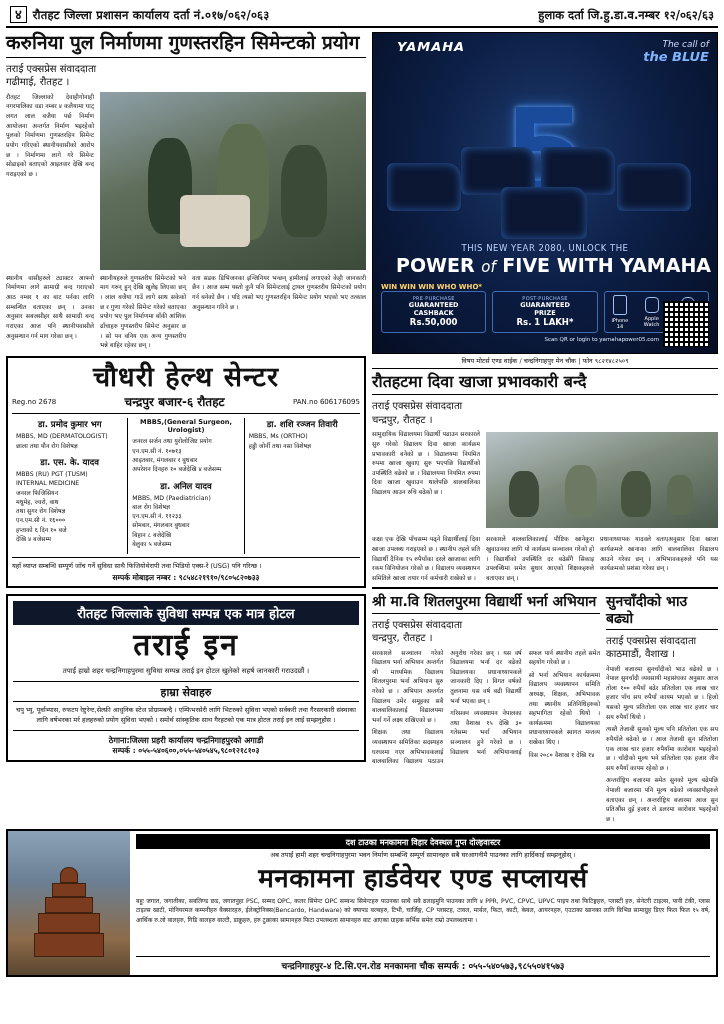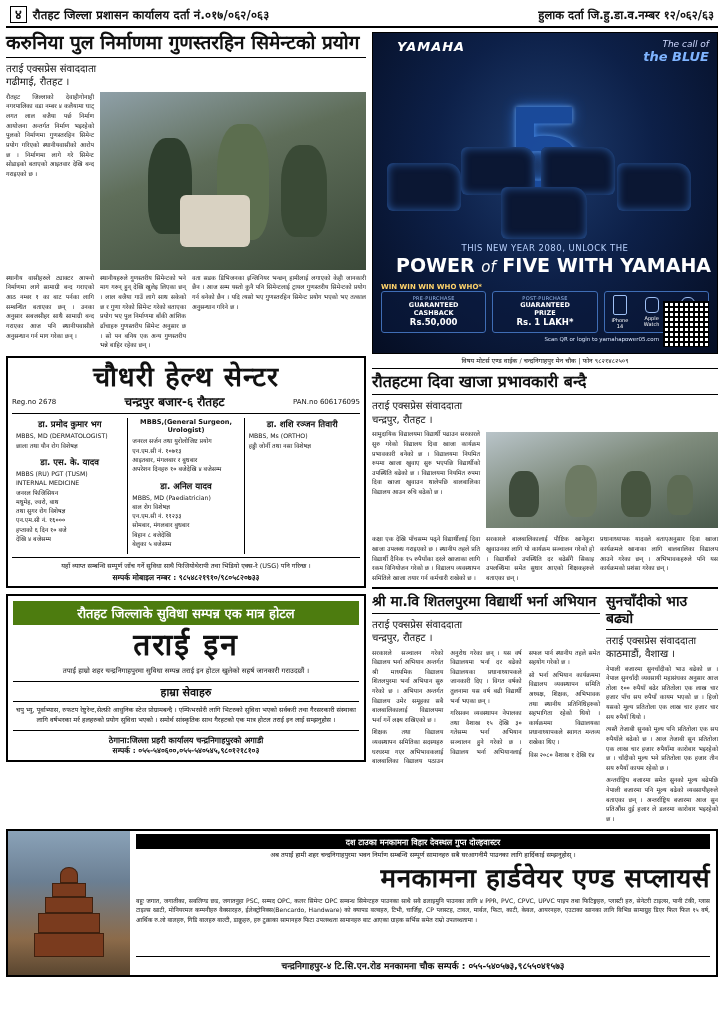--- a/index.html
+++ b/index.html
@@ -100,46 +100,46 @@
   .ad-health { border: 2px solid #000; margin-top: 6px; padding: 4px; }
   .hc-title { text-align:center; font-size: 27px; font-weight: bold; letter-spacing: 1px; line-height:1.1; }
   .hc-sub { display:flex; justify-content:space-between; align-items:center; font-size:7px; border-bottom:1px solid #000; padding-bottom:3px; margin-top:2px;}
   .hc-sub .mid { font-size: 12px; font-weight:bold; }
   .docgrid { display:flex; margin-top:4px; }
   .doccol { flex:1; padding: 0 4px; border-right:1px solid #000; }
   .doccol:last-child { border-right:none; }
   .docname { text-align:center; font-size:8.5px; font-weight:bold; margin-bottom:2px; }
   .docdeg { font-size:6.2px; line-height:1.5; }
   .docblock { margin-bottom:6px; }
-  .hc-note { font-size:6.5px; text-align:center; border-top:1px solid #000; margin-top:3px; padding-top:3px; }
+  .hc-note { font-size:6.5px; text-align:left; border-top:1px solid #000; margin-top:3px; padding-top:3px; }
   .hc-phone { font-size:7.5px; text-align:center; font-weight:bold; padding-top:2px;}
 
   
   .ad-hotel { border:2px solid #000; margin-top:6px; padding:5px; }
-  .hotel-top { background:#4d7c0f; color:#fff; text-align:center; font-size:13px; font-weight:bold; padding:3px 0; }
+  .hotel-top { background:#0f172a; color:#fff; text-align:center; font-size:13px; font-weight:bold; padding:3px 0; }
   .hotel-name { text-align:center; font-size:30px; font-weight:bold; letter-spacing:2px; line-height:1.15; margin:3px 0; }
   .hotel-line { text-align:center; font-size:7px; line-height:1.6; margin-bottom:4px; }
   .hotel-sec { text-align:center; font-size:11px; font-weight:bold; border-top:1px solid #000; border-bottom:1px solid #000; padding:2px 0; margin:3px 0; }
   .hotel-body { font-size:6.5px; line-height:1.6; text-align:center; }
   .hotel-addr { text-align:center; font-size:8px; font-weight:bold; border-top:1px solid #000; margin-top:4px; padding-top:3px; }
   .hotel-ph { text-align:center; font-size:7.5px; font-weight:bold; }
 
   
   .art { margin-bottom: 5px; }
   .art-photo { height: 96px; margin: 3px 0; }
 
   
   .ad-bottom { border:2px solid #000; margin-top:6px; display:flex; height: 148px; }
   .ab-img { width: 122px; background: linear-gradient(180deg,#8aa2b8 0%,#6b7f93 35%,#8c6b4a 75%,#5a4630 100%); position:relative; overflow:hidden;}
   .temple { position:absolute; left:50%; transform:translateX(-50%); bottom: 18px; width: 70px;}
   .temple .tier { margin:0 auto; background:#7a3b1e; border:1px solid #40210f; }
   .ab-right { flex:1; padding: 3px 6px; display:flex; flex-direction:column; }
   .ab-band { background:#000; color:#fff; text-align:center; font-size:8px; font-weight:bold; padding:2px 0; }
   .ab-note { font-size:6.5px; text-align:center; padding:2px 0; line-height:1.5;}
-  .ab-title { text-align:right; font-size:26px; font-weight:bold; letter-spacing:.5px; line-height:1.15; margin:1px 0 2px; }
+  .ab-title { text-align:center; font-size:26px; font-weight:bold; letter-spacing:.5px; line-height:1.15; margin:1px 0 2px; }
   .ab-body { font-size:6.1px; line-height:1.55; text-align:justify; }
   .ab-foot { text-align:center; font-size:9px; font-weight:bold; border-top:1px solid #000; margin-top:auto; padding-top:2px; }
   .rule2 { border-top:2px solid #000; margin:4px 0; }
   .small { font-size:6.2px; line-height:1.55; text-align:justify; }
 </style>
 </head>
 <body>
 
 <div class="page">
 

